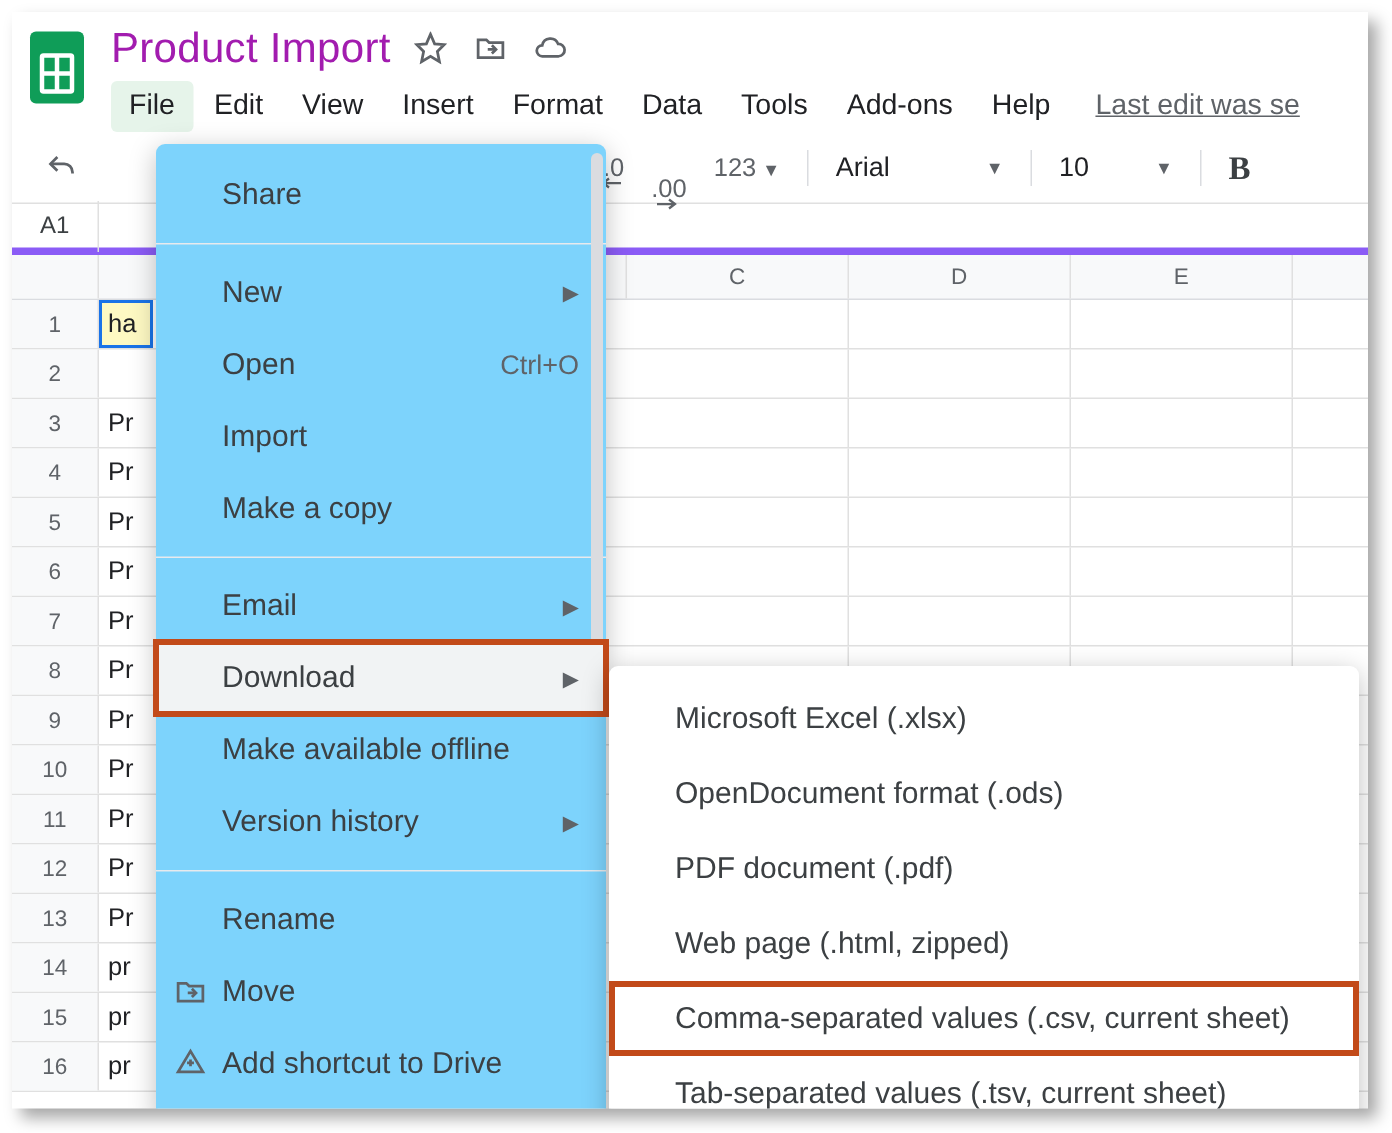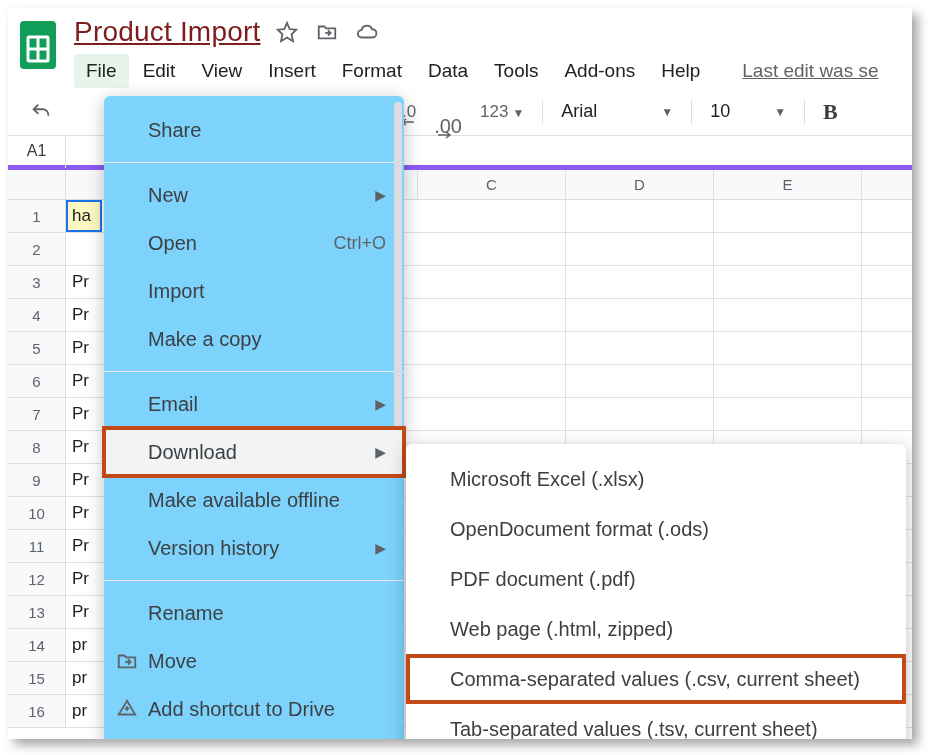--- a/index.html
+++ b/index.html
@@ -29,28 +29,28 @@
     padding: 8px 8px 0 8px;
   }
   .logo {
     width: 44px; height: 58px;
     display: flex; align-items: center; justify-content: center;
     margin-right: 14px;
   }
   .logo svg { width: 40px; height: 52px; }
   .title-area { flex: 1; }
   .title-row { display: flex; align-items: center; gap: 14px; }
-  .doc-title { font-size: 28px; color: #7f1d1d; letter-spacing: 0.2px; text-decoration: underline; }
+  .doc-title { font-size: 28px; color: #a21caf; letter-spacing: 0.2px; }
   .icon-btn { display:inline-flex; align-items:center; justify-content:center; width:26px; height:26px; color:#5f6368; }
   .icon-btn svg { width: 22px; height: 22px; }
 
   .menubar { display:flex; align-items:center; gap: 2px; margin-top: 6px; font-size: 19px; color:#202124; }
   .menubar-item { padding: 6px 12px; border-radius: 4px; cursor: default; }
   .menubar-item.active { background: #e6f4ea; }
-  .last-edit { color:#5f6368; text-decoration: underline; margin-left: 28px; font-size: 19px; white-space: nowrap; }
+  .last-edit { color:#5f6368; text-decoration: underline; margin-left: 16px; font-size: 19px; white-space: nowrap; }
 
   
   .toolbar {
     height: 48px;
     display: flex; align-items: center;
     padding-left: 20px;
     color:#5f6368;
     border-bottom: 1px solid #e0e0e0;
     position: relative;
   }
@@ -223,21 +223,21 @@
         </svg>
     </span>
     <div style="width:320px"></div>
     <div class="tb-group">
       <span style="font-size:17px;position:relative;">
         <span>.0</span>
         <svg style="position:absolute;left:-2px;top:16px" width="18" height="8" viewBox="0 0 18 8">
             <path d="M14 4H2M6 1L2 4l4 3" stroke="#5f6368" stroke-width="1.5" fill="none"></path>
           </svg>
       </span>
-      <span style="font-size:20px;position:relative;margin-top:29px;">
+      <span style="font-size:17px;position:relative;margin-top:29px;">
         <span>.00</span>
         <svg style="position:absolute;left:2px;top:16px" width="18" height="8" viewBox="0 0 18 8">
             <path d="M2 4h12M10 1l4 3-4 3" stroke="#5f6368" stroke-width="1.5" fill="none"></path>
           </svg>
       </span>
       <span style="font-size:17px;">
         <span>123</span><span class="caret">▼</span>
       </span>
       <span style="width:1px;height:24px;background:#dadce0;"></span>
       <span style="display:flex;align-items:center;gap:60px;">

